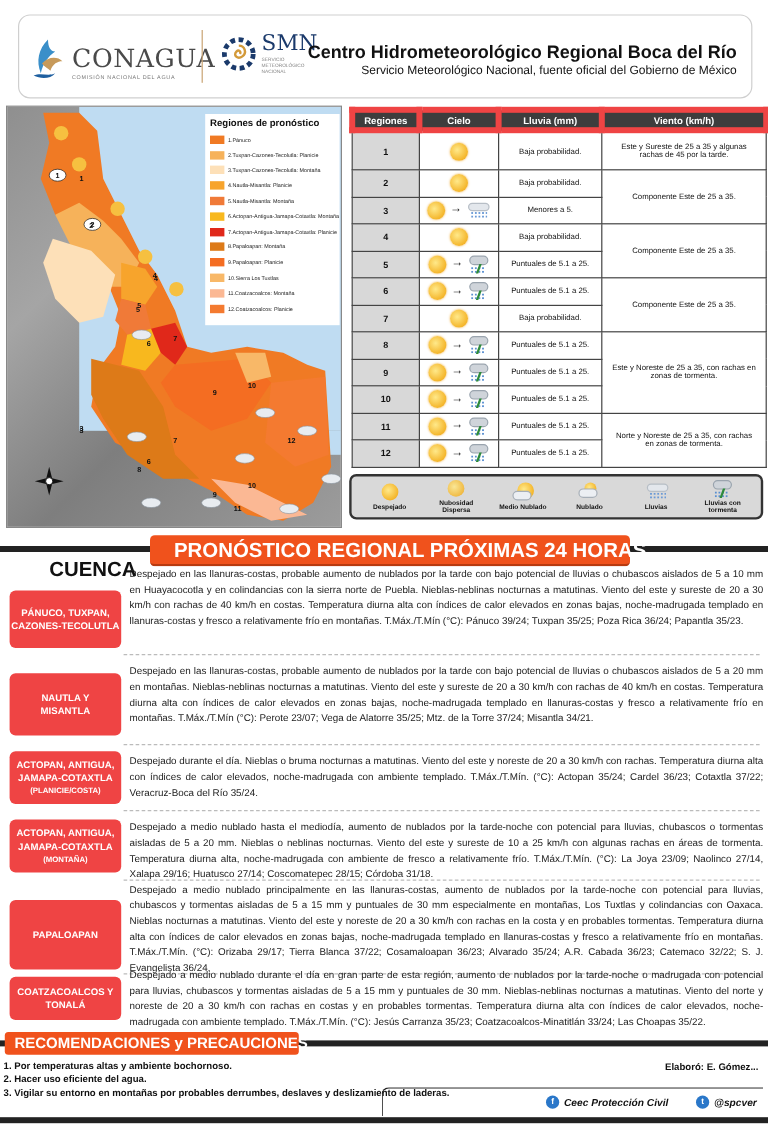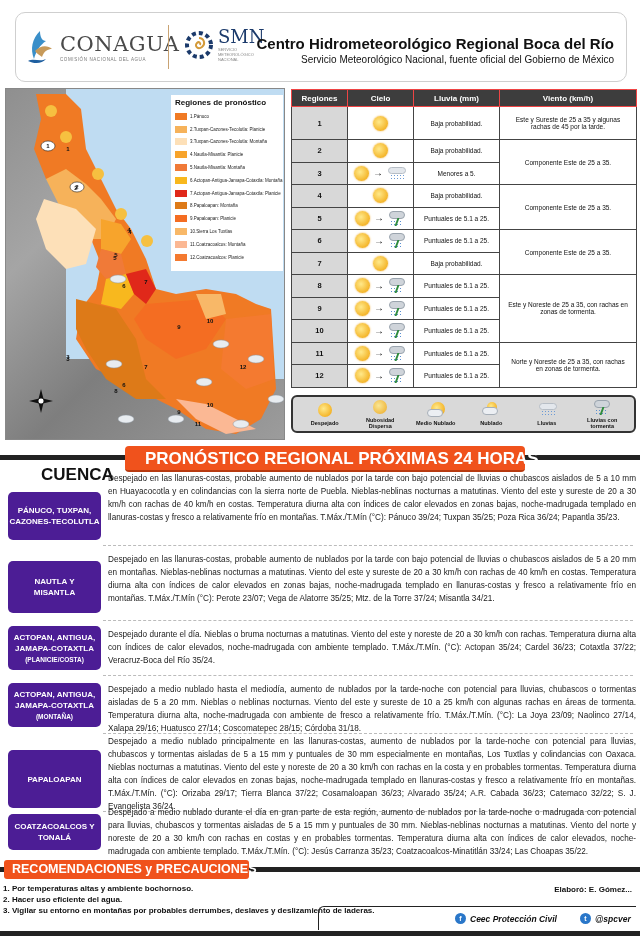--- a/index.html
+++ b/index.html
@@ -1,21 +1,21 @@
 <!DOCTYPE html>
 <html><head>
 <meta charset="utf-8">
 <style>
   * { box-sizing: border-box; margin: 0; padding: 0; }
   html, body { width: 640px; height: 938px; background: #ffffff; overflow: hidden; }
   body { font-family: "Liberation Sans", sans-serif; color: #222; position: relative; }
 
   
   .header { position: absolute; left: 15px; top: 12px; width: 612px; height: 70px; border: 1px solid #cfcfcf; border-radius: 10px; background: #fff; }
-  .logo-conagua { position: absolute; left: 10px; top: 14px; height: 40px; display: flex; align-items: center; }
+  .logo-conagua { position: absolute; left: 10px; top: 14px; height: 40px; display: flex; align-items: flex-end; }
   .conagua-mark { width: 28px; height: 36px; position: relative; }
   .conagua-text { margin-left: 6px; }
   .conagua-title { font-family: "DejaVu Serif", serif; font-size: 21px; color: #4a4a4a; letter-spacing: 0.5px; line-height: 22px; }
   .conagua-sub { font-size: 4.5px; color: #777; letter-spacing: 0.6px; margin-top: 2px; }
   .logo-sep { position: absolute; left: 152px; top: 12px; width: 1px; height: 44px; background: #c9a373; }
   .logo-smn { position: absolute; left: 168px; top: 14px; display: flex; align-items: center; }
   .smn-mark { width: 30px; height: 34px; position: relative; }
   .smn-text { margin-left: 4px; }
   .smn-title { font-family: "DejaVu Serif", serif; font-size: 18px; color: #1b3a6b; line-height: 20px; }
   .smn-sub { font-size: 4px; color: #888; line-height: 5px; }
@@ -28,21 +28,21 @@
          background: linear-gradient(135deg, #8f8f8f 0%, #a5a5a5 30%, #7e7e7e 60%, #9c9c9c 100%); }
   .map svg { position: absolute; left: 0; top: 0; }
   .legend { position: absolute; left: 165px; top: 6px; width: 112px; height: 176px; background: #fff; padding: 3px 4px; }
   .legend-title { font-size: 8px; font-weight: bold; color: #111; margin-bottom: 3px; }
   .legend-item { display: flex; align-items: center; height: 12.8px; }
   .legend-swatch { width: 12px; height: 7px; margin-right: 3px; flex-shrink: 0; }
   .legend-label { font-size: 4.5px; color: #222; white-space: nowrap; }
 
   
   .ftable { position: absolute; left: 291px; top: 89px; width: 345px; border-collapse: collapse; table-layout: fixed; }
-  .ftable th { background: #3d3d3d; color: #fff; font-size: 8px; font-weight: bold; height: 17px; border: 1px solid #ef4444; }
+  .ftable th { background: #3d3d3d; color: #fff; font-size: 8px; font-weight: bold; height: 17px; border: 5px solid #ef4444; }
   .ftable td { border: 1px solid #444; font-size: 6.5px; text-align: center; height: 22.5px; color: #111; }
   .ftable td.reg { background: #d8d8d8; font-weight: bold; font-size: 7.5px; }
   .ftable td.rowtall { height: 33px; }
   .sky { display: flex; align-items: center; justify-content: center; gap: 4px; }
   .sun { width: 15px; height: 15px; border-radius: 50%; background: radial-gradient(circle at 40% 40%, #ffe98a, #f4b52a 70%, #e58e12); box-shadow: 0 0 2px #f0b040; }
   .arrow { font-size: 10px; line-height: 10px; color: #111; }
   .storm { width: 18px; height: 17px; position: relative; }
   .storm .cloud { position: absolute; left: 1px; top: 1px; width: 16px; height: 8px; background: #cfd4da; border-radius: 6px; border: 1px solid #9aa4ae; }
   .storm .bolt { position: absolute; left: 8px; top: 8px; width: 2px; height: 8px; background: #2e8b3c; transform: skewX(-20deg); }
   .storm .drops { position: absolute; left: 2px; top: 10px; width: 12px; height: 6px; background-image: radial-gradient(#5a8fd0 0.7px, transparent 1px); background-size: 3px 3px; }
@@ -60,21 +60,21 @@
 
   
   .band { position: absolute; left: 0; width: 640px; height: 5px; background: #222; }
   .orange-tab { position: absolute; background: #f0521c; color: #fff; font-weight: bold; white-space: nowrap; padding-left: 20px; }
   .band1 { top: 455px; }
   .tab1 { left: 125px; top: 446px; width: 400px; height: 26px; font-size: 17px; line-height: 26px; text-align: center; border-radius: 4px; border-bottom: 2px solid #b83a10; }
   .cuenca-title { position: absolute; left: 41px; top: 465px; font-size: 17px; font-weight: bold; color: #111; }
 
   
   .cuenca-row { position: absolute; left: 5px; width: 632px; }
-  .cuenca-badge { position: absolute; left: 3px; width: 93px; background: #4c1d95; border-radius: 5px; color: #fff; font-size: 8px; font-weight: bold; text-align: center; display: flex; flex-direction: column; justify-content: center; line-height: 11px; }
+  .cuenca-badge { position: absolute; left: 3px; width: 93px; background: #ef4444; border-radius: 5px; color: #fff; font-size: 8px; font-weight: bold; text-align: center; display: flex; flex-direction: column; justify-content: center; line-height: 11px; }
   .cuenca-badge small { font-size: 6.5px; font-weight: bold; }
   .cuenca-text { position: absolute; left: 103px; width: 528px; font-size: 8.2px; line-height: 13px; text-align: justify; color: #222; }
   .dotline { position: absolute; left: 103px; width: 530px; border-top: 1px dashed #bbb; }
 
   
   .band2 { top: 867px; }
   .tab2 { left: 4px; top: 860px; width: 245px; height: 19px; font-size: 12.5px; line-height: 19px; padding-left: 8px; border-radius: 3px; }
   .recs { position: absolute; left: 3px; top: 883px; font-size: 8px; font-weight: bold; color: #111; line-height: 11px; }
   .recs li { list-style: none; }
   .elaboro { position: absolute; right: 8px; top: 885px; font-size: 8px; font-weight: bold; color: #111; }

